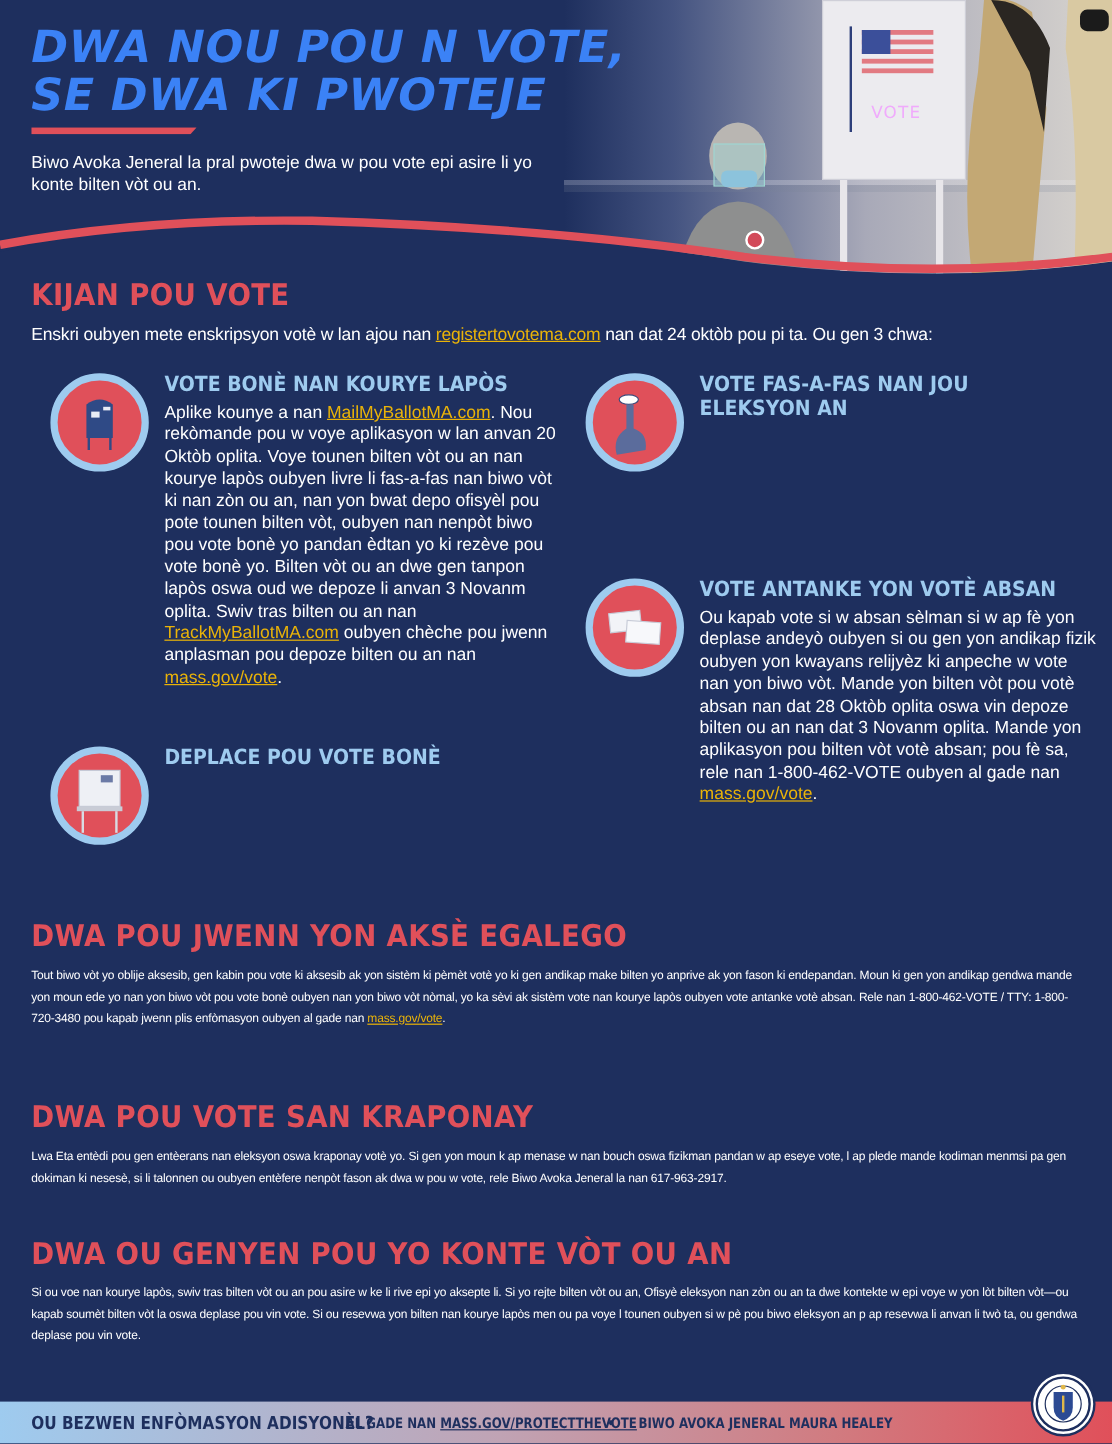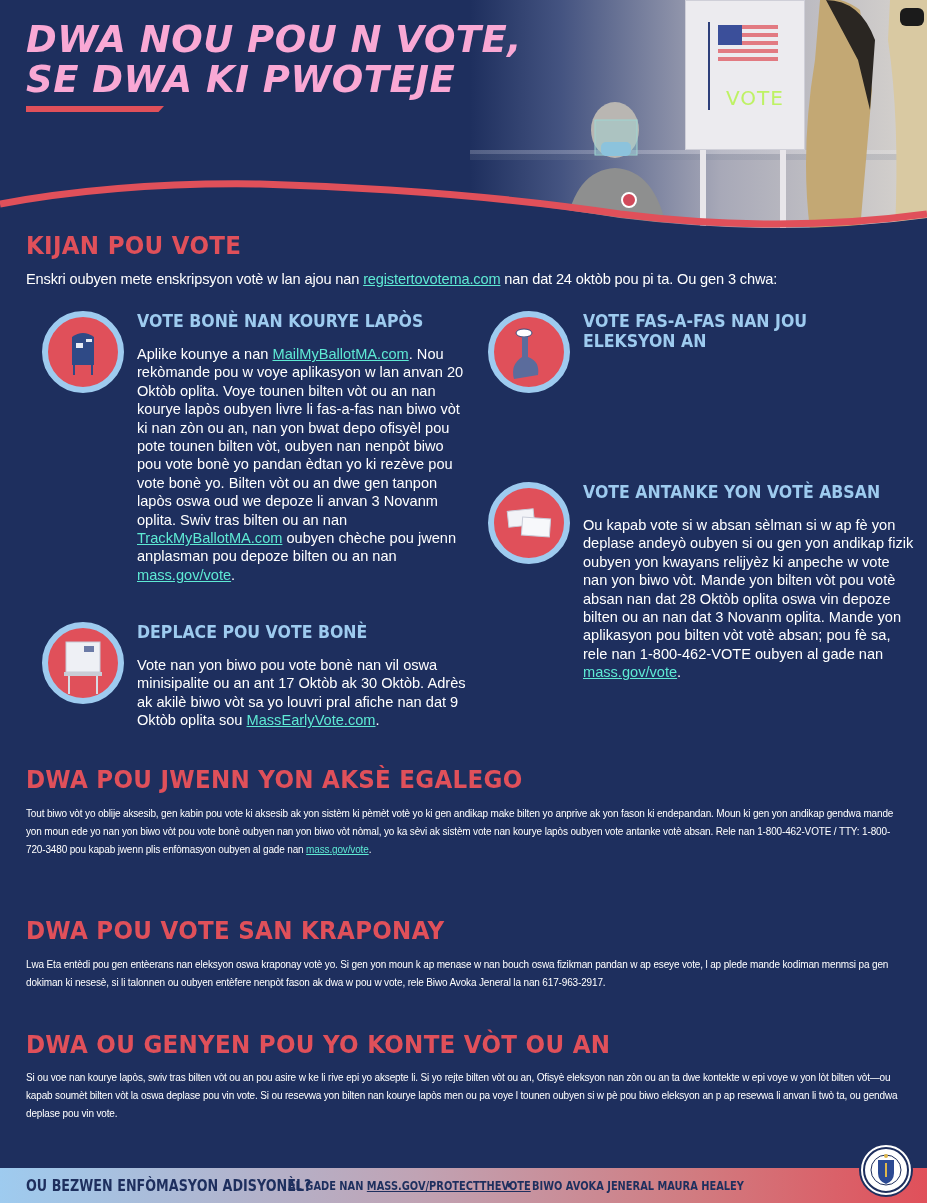--- a/index.html
+++ b/index.html
@@ -20,28 +20,28 @@
   }
   .photo-wall { position: absolute; left: 0; top: 0; width: 100%; height: 100%;
     background: repeating-linear-gradient(180deg, rgba(255,255,255,0.0) 0 150px, rgba(240,240,245,0.25) 150px 154px, rgba(120,130,150,0.2) 154px 160px); }
   .photo-booth {
     position: absolute; left: 685px; top: 0; width: 120px; height: 150px;
     background: #ecebef; border: 1px solid #cfcfd8;
   }
   .photo-booth-leg { position: absolute; top: 150px; width: 6px; height: 80px; background: #e8e6ea; }
   .flag { position: absolute; left: 718px; top: 25px; width: 60px; height: 40px; }
   .flag-pole { position: absolute; left: 708px; top: 22px; width: 2px; height: 88px; background: #2e3f7a; }
-  .booth-vote { position: absolute; left: 726px; top: 86px; font-size: 20px; color: #bef264; letter-spacing: 1px; font-family: "DejaVu Sans", sans-serif; }
+  .booth-vote { position: absolute; left: 726px; top: 86px; font-size: 14px; color: #f0abfc; letter-spacing: 1px; font-family: "DejaVu Sans", sans-serif; }
   .person1 { position: absolute; left: 555px; top: 90px; width: 120px; height: 140px; }
   .person2 { position: absolute; left: 800px; top: 0px; width: 127px; height: 230px; }
 
   .hero-title {
     position: absolute; left: 26px; top: 20px;
     font-family: "DejaVu Sans", sans-serif; font-weight: bold; font-style: italic;
-    font-size: 37px; line-height: 40px; color: #f9a8d4; letter-spacing: 0.5px;
+    font-size: 37px; line-height: 40px; color: #3b82f6; letter-spacing: 0.5px;
   }
   .hero-bar { position: absolute; left: 26px; top: 106px; width: 138px; height: 6px; background: #e0505a;
     clip-path: polygon(0 0, 100% 0, 96% 100%, 0 100%); }
   .hero-sub {
     position: absolute; left: 26px; top: 127px; width: 450px;
     font-size: 14.5px; line-height: 18px; color: #ffffff;
   }
   .wave { position: absolute; left: 0; top: 170px; width: 927px; height: 70px; }
 
   
@@ -52,30 +52,30 @@
     transform: scaleX(0.92); transform-origin: left;
   }
   .h-blue {
     font-family: "DejaVu Sans", sans-serif; font-weight: bold;
     font-size: 17.5px; line-height: 20px; color: #9ecbef;
     transform: scaleX(0.9); transform-origin: left; white-space: nowrap;
   }
   .h-blue.wrap { white-space: normal; width: 345px; }
   .para { position: absolute; left: 26px; font-size: 10px; line-height: 18px; color: #fff; }
   .para.narrow { letter-spacing: -0.15px; }
-  a, .link { color: #5eead4; text-decoration: underline; }
+  a, .link { color: #eab308; text-decoration: underline; }
 
   
   .method { position: absolute; }
   .method .icon-circle {
     position: absolute; left: 0; top: 0; width: 82px; height: 82px; border-radius: 50%;
     background: #e0505a; border: 6px solid #9ecbef;
   }
   .method .text { position: absolute; left: 95px; top: 0; }
-  .method .body { font-size: 14.6px; line-height: 18.4px; color: #fff; margin-top: 14px; }
+  .method .body { font-size: 14.6px; line-height: 18.4px; color: #fff; margin-top: 4px; }
 
   
   .footer {
     position: absolute; left: 0; top: 1168px; width: 927px; height: 35px;
     background: linear-gradient(90deg, #9ecbef 0%, #c0a3b4 45%, #d17b80 75%, #e0505a 100%);
     display: flex; align-items: center; padding-left: 26px; white-space: nowrap;
   }
   .footer .f-q { font-family: "DejaVu Sans", sans-serif; font-weight: bold; font-size: 15px; color: #1e2f5e; transform: scaleX(0.85); transform-origin: left; display: inline-block; width: 262px; }
   .footer .f-s { font-family: "DejaVu Sans", sans-serif; font-weight: bold; font-size: 12px; color: #1e2f5e; transform: scaleX(0.82); transform-origin: left; display: inline-block; }
   .seal { position: absolute; left: 859px; top: 1143px; width: 54px; height: 54px; border-radius: 50%;
@@ -117,20 +117,21 @@
       <path d="M26 0 Q60 0 75 40 L70 110 L58 60 Z" fill="#2a2622"></path>
       <path d="M90 0 L127 0 L127 230 L95 230 Q100 120 88 40 Z" fill="#d9c9a2"></path>
       <rect x="100" y="8" width="24" height="18" rx="6" fill="#1b1b1b"></rect>
     </svg>
 
     <div class="hero-title">
       <div>DWA NOU POU N VOTE,</div>
       <div>SE DWA KI PWOTEJE</div>
     </div>
     <div class="hero-bar"></div>
+    <div class="hero-sub">Biwo Avoka Jeneral la pral pwoteje dwa w pou vote epi asire li yo konte bilten vòt ou an.</div>
 
     <svg class="wave" viewBox="0 0 927 70" preserveAspectRatio="none">
       <path d="M0 40 Q120 12 260 15 Q460 22 620 48 Q780 68 927 48 L927 70 L0 70 Z" fill="#1e2f5e"></path>
       <path d="M0 34 Q120 12 260 14 Q460 20 620 44 Q780 64 927 44" fill="none" stroke="#e0505a" stroke-width="7"></path>
     </svg>
   </div>
 
   <div class="h-red" style="top:231px">KIJAN POU VOTE</div>
   <div class="para narrow" style="top:270px; width:880px; font-size:14.6px">
     <span>Enskri oubyen mete enskripsyon votè w lan ajou nan </span><a class="link">registertovotema.com</a><span> nan dat 24 oktòb pou pi ta. Ou gen 3 chwa:</span>
@@ -157,21 +158,20 @@
       <svg width="70" height="70" viewBox="0 0 70 70" style="position:absolute;left:0;top:0">
         <rect x="18" y="14" width="34" height="30" fill="#eef0f5" stroke="#c5c9d6"></rect>
         <rect x="36" y="18" width="10" height="6" fill="#6b7aa6"></rect>
         <rect x="16" y="44" width="38" height="4" fill="#c9ccd6"></rect>
         <rect x="20" y="48" width="2" height="18" fill="#d8dbe3"></rect>
           <rect x="48" y="48" width="2" height="18" fill="#d8dbe3"></rect>
       </svg>
     </div>
     <div class="text" style="width:330px">
       <div class="h-blue">DEPLACE POU VOTE BONÈ</div>
-      <div class="body"><span>Vote nan yon biwo pou vote bonè nan vil oswa minisipalite ou an ant 17 Oktòb ak 30 Oktòb. Adrès ak akilè biwo vòt sa yo louvri pral afiche nan dat 9 Oktòb oplita sou </span><a class="link">MassEarlyVote.com</a><span>.</span></div>
     </div>
   </div>
 
   <div class="method" style="left:488px; top:311px; width:430px">
     <div class="icon-circle">
       <svg width="70" height="70" viewBox="0 0 70 70" style="position:absolute;left:0;top:0">
         <ellipse cx="30" cy="16" rx="8" ry="4" fill="#fff" stroke="#3c4b7c"></ellipse>
         <path d="M28 20 L34 20 L34 40 Q46 44 44 58 L20 62 Q16 48 28 40 Z" fill="#5b6c9c"></path>
       </svg>
     </div>

